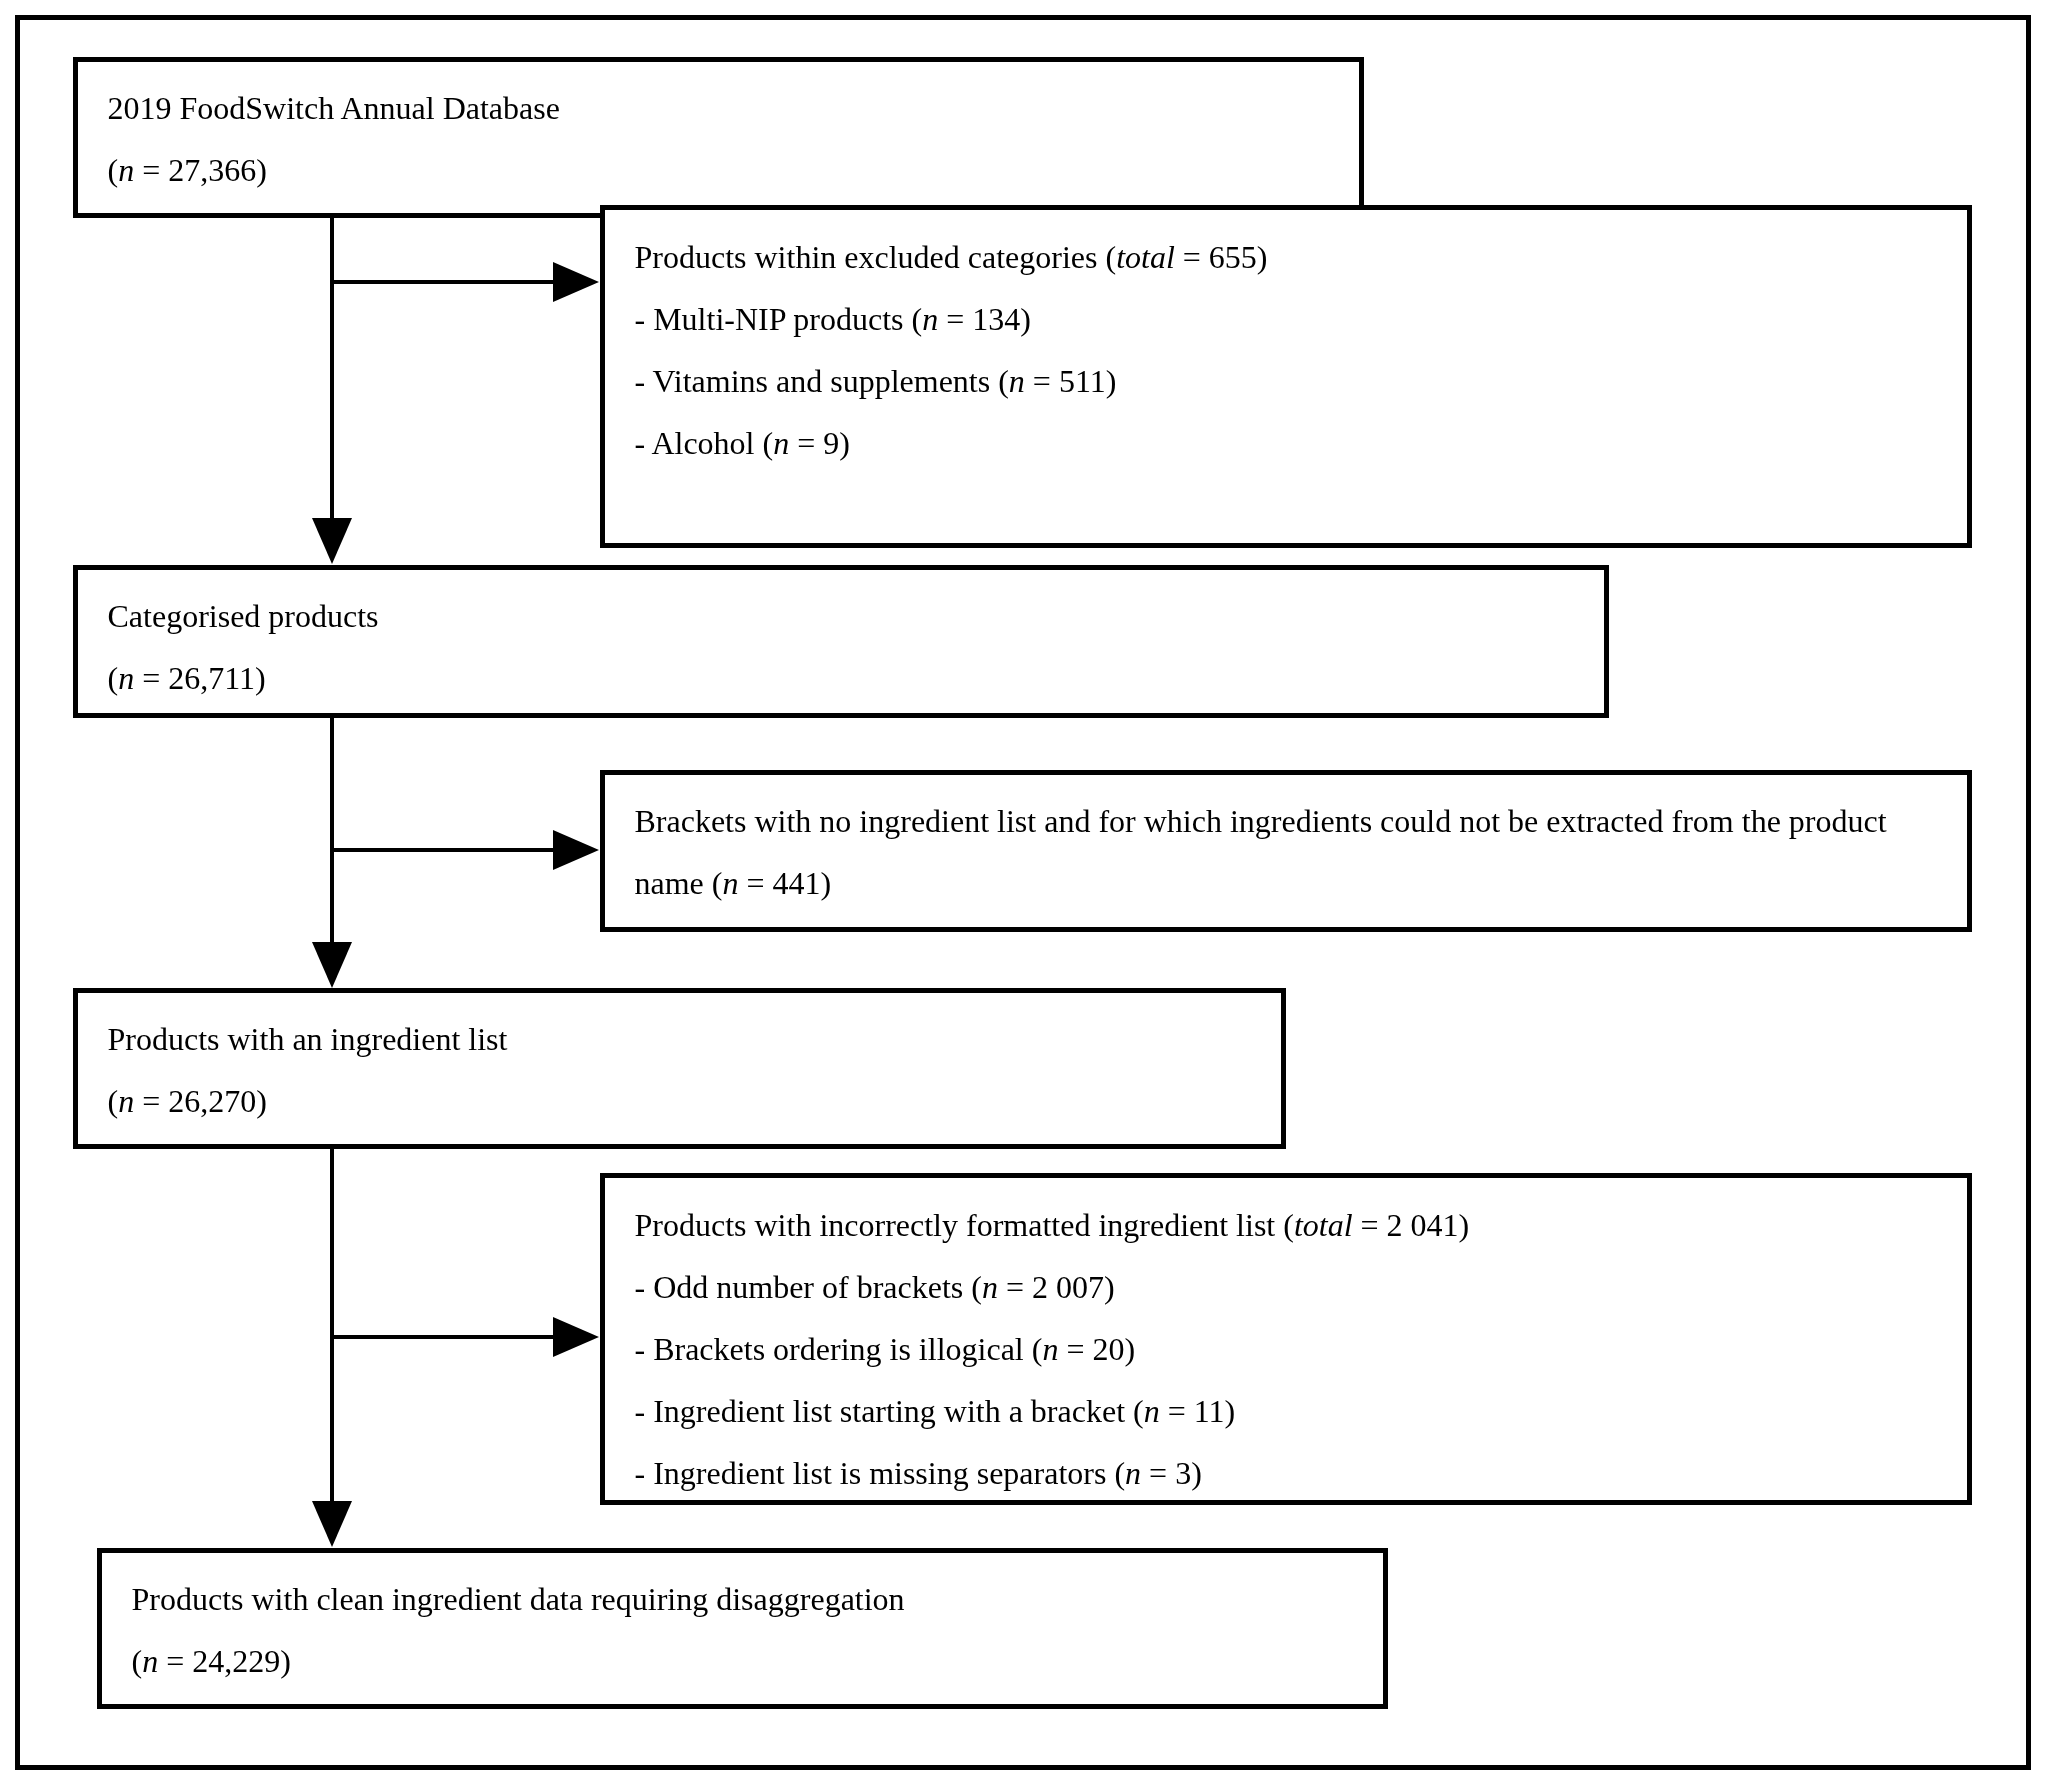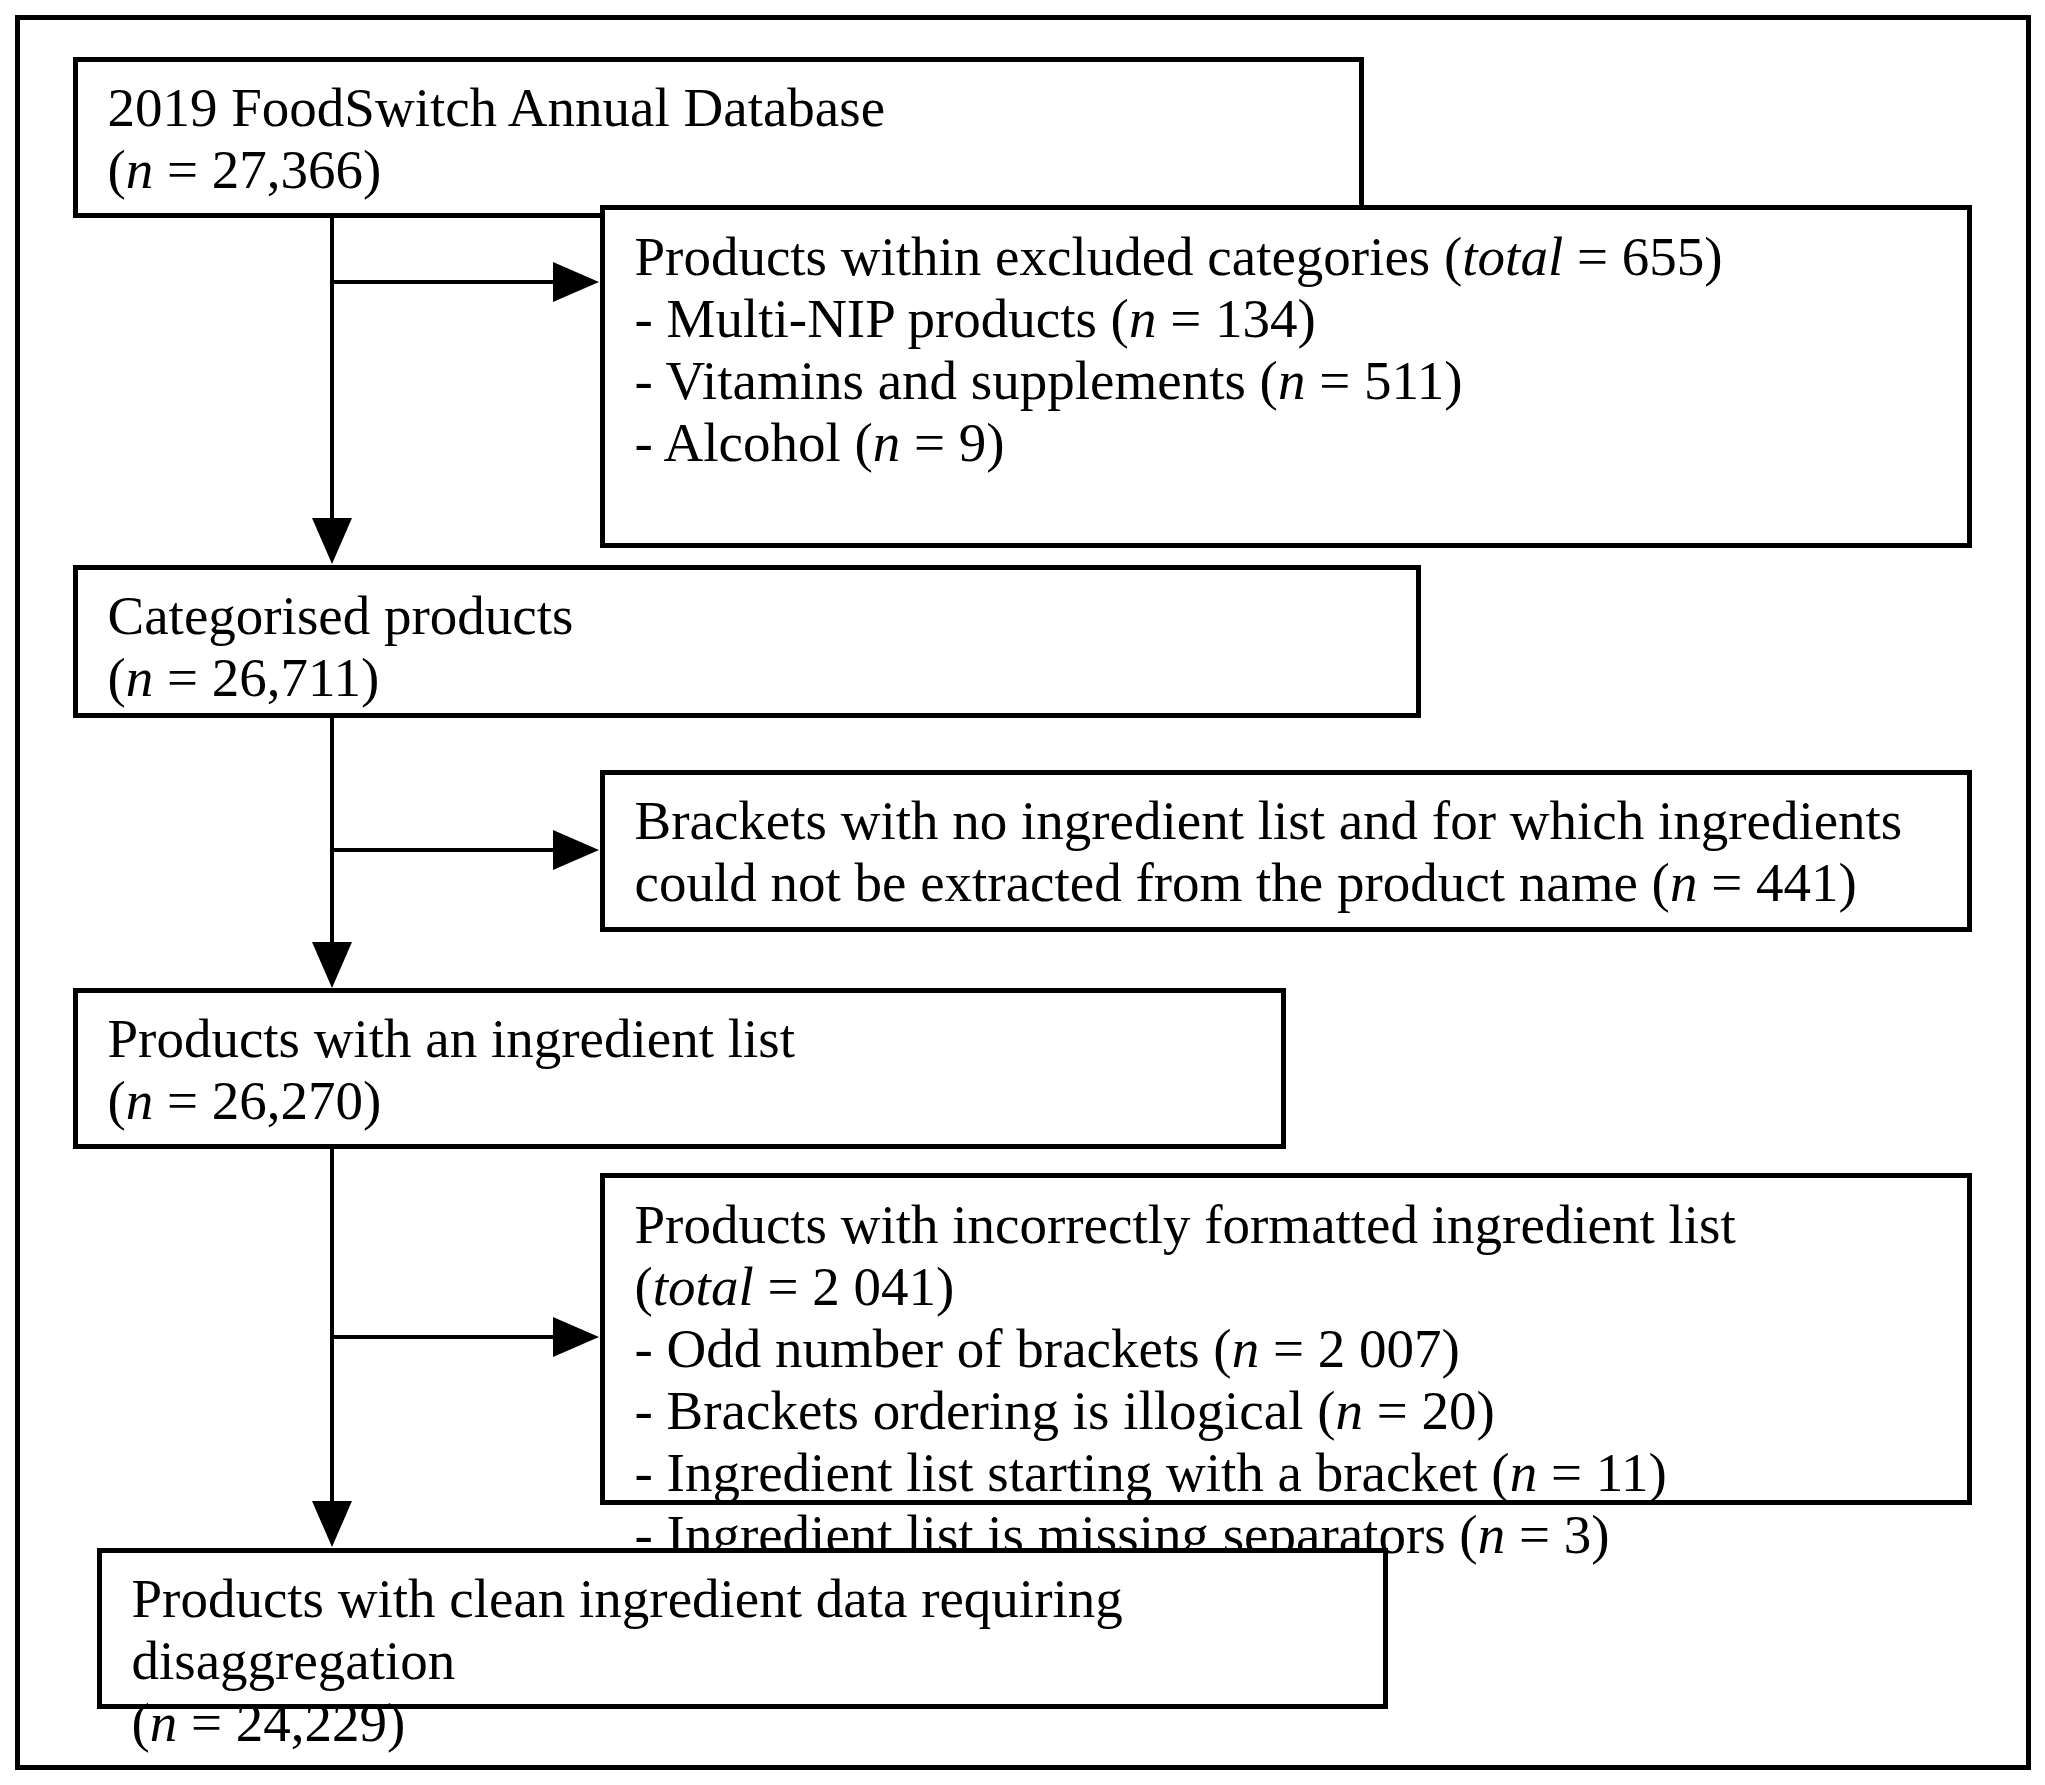--- a/index.html
+++ b/index.html
@@ -19,21 +19,21 @@
     position: absolute;
     border: 5.4px solid #000000;
     box-sizing: border-box;
     background: transparent;
   }
   .box {
     position: absolute;
     border: 5.4px solid #000000;
     box-sizing: border-box;
     background: #ffffff;
-    font-size: 55px;
+    font-size: 32px;
     line-height: 62px;
     padding: 15px 8px 0 29.5px;
   }
   .box.list { padding-top: 16px; }
   .ln { white-space: normal; }
   .v { font-style: italic; }
   .vline {
     position: absolute;
     width: 4.3px;
     background: #000000;
@@ -70,21 +70,21 @@
     <div class="ln"><span>(</span><span class="v">n</span><span>&nbsp;=&nbsp;27,366)</span></div>
   </div>
 
   <div class="box list" style="left:600px; top:205px; width:1372px; height:343px;">
     <div class="ln"><span>Products within excluded categories (</span><span class="v">total</span><span>&nbsp;=&nbsp;655)</span></div>
     <div class="ln"><span>- Multi-NIP products (</span><span class="v">n</span><span>&nbsp;=&nbsp;134)</span></div>
     <div class="ln"><span>- Vitamins and supplements (</span><span class="v">n</span><span>&nbsp;=&nbsp;511)</span></div>
     <div class="ln"><span>- Alcohol (</span><span class="v">n</span><span>&nbsp;=&nbsp;9)</span></div>
   </div>
 
-  <div class="box" style="left:73px; top:565px; width:1348px; height:153px;">
+  <div class="box" style="left:73px; top:565px; width:1536px; height:153px;">
     <div class="ln"><span>Categorised products</span><span class="v"></span><span></span></div>
     <div class="ln"><span>(</span><span class="v">n</span><span>&nbsp;=&nbsp;26,711)</span></div>
   </div>
 
   <div class="box" style="left:600px; top:770px; width:1372px; height:162px;">
     <div class="ln"><span>Brackets with no ingredient list and for which ingredients could not be extracted from the product name (</span><span class="v">n</span><span>&nbsp;=&nbsp;441)</span></div>
   </div>
 
   <div class="box" style="left:73px; top:988px; width:1213px; height:161px;">
     <div class="ln"><span>Products with an ingredient list</span><span class="v"></span><span></span></div>

